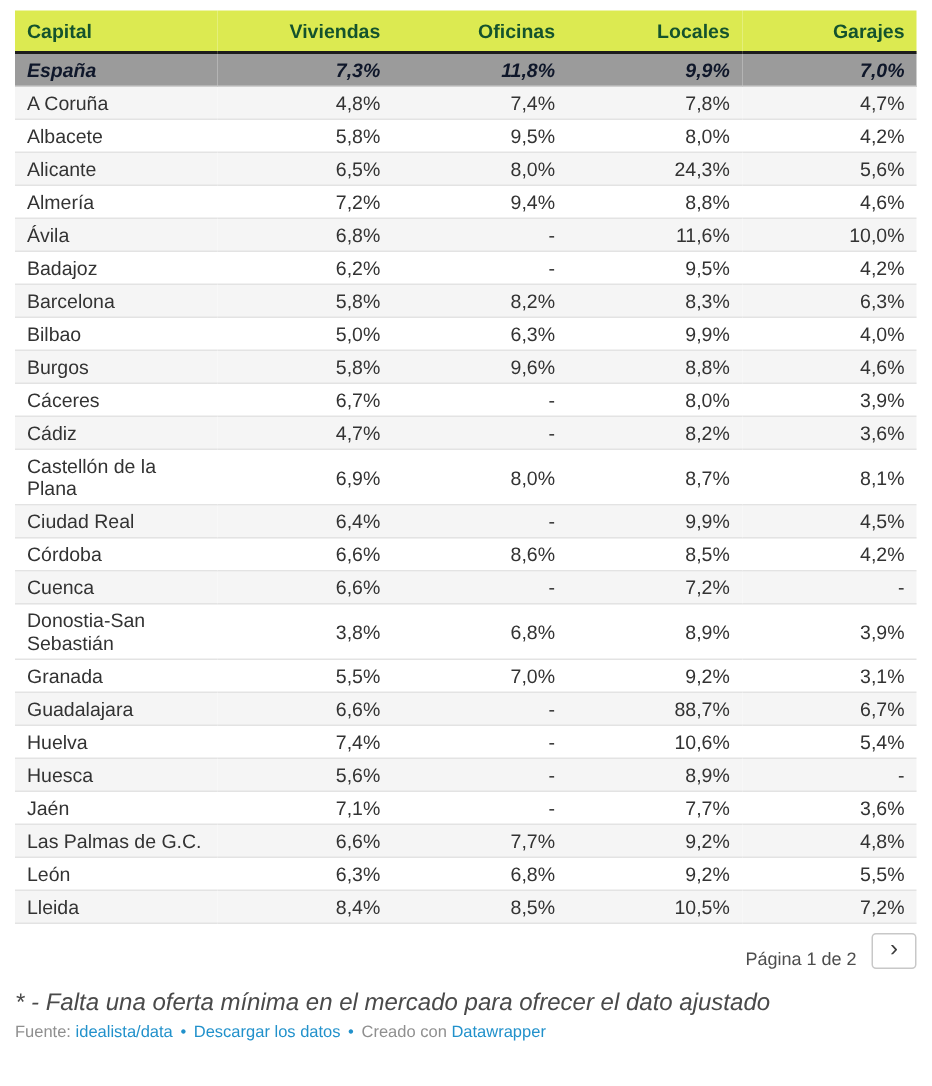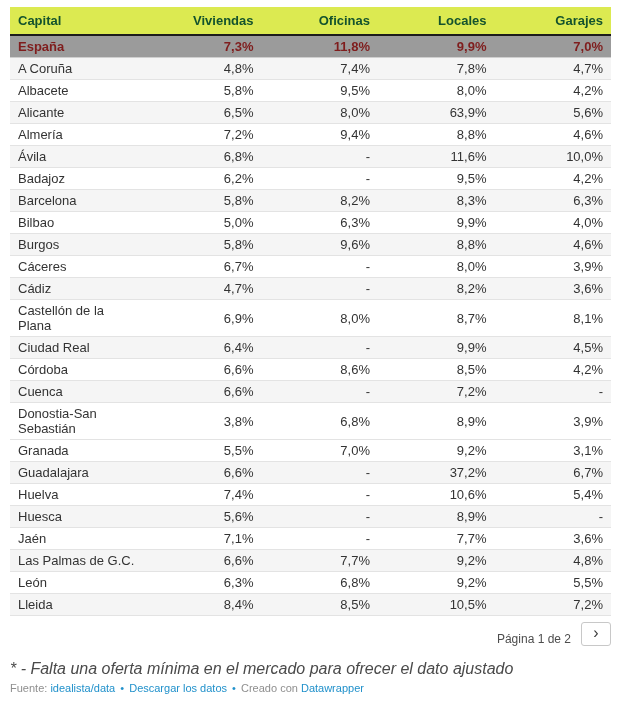--- a/index.html
+++ b/index.html
@@ -29,22 +29,23 @@
     border-bottom:2px solid #1c1c1c;
   }
   thead th.col-capital{text-align:left;width:135px;}
   td{
     padding:3px 8px;text-align:right;
     border-bottom:1px solid #e3e3e3;
     vertical-align:middle;height:21px;
   }
   td.capital{text-align:left;}
   tr.summary td{
-    background:var(--summary-bg);color:#7f1d1d;font-weight:bold;
+    background:var(--summary-bg);color:#0f172a;font-weight:bold;
     border-bottom:1px solid #cfcfcf;
+    font-style:italic;
   }
   tr.stripe td{background:var(--stripe-bg);}
   .pagination{
     width:601px;margin:6px 0 0 0;
     display:flex;justify-content:flex-end;align-items:flex-end;gap:10px;
   }
   .pagination .pg-label{font-size:12px;color:#4d4d4d;}
   .next-btn{
     width:30px;height:24px;background:#ffffff;
     border:1px solid #c8c8c8;border-radius:3px;
@@ -94,21 +95,21 @@
           <td class="capital">Albacete</td>
           <td>5,8%</td>
           <td>9,5%</td>
           <td>8,0%</td>
           <td>4,2%</td>
         </tr>
         <tr class="stripe">
           <td class="capital">Alicante</td>
           <td>6,5%</td>
           <td>8,0%</td>
-          <td>63,9%</td>
+          <td>24,3%</td>
           <td>5,6%</td>
         </tr>
         <tr>
           <td class="capital">Almería</td>
           <td>7,2%</td>
           <td>9,4%</td>
           <td>8,8%</td>
           <td>4,6%</td>
         </tr>
         <tr class="stripe">
@@ -199,21 +200,21 @@
           <td class="capital">Granada</td>
           <td>5,5%</td>
           <td>7,0%</td>
           <td>9,2%</td>
           <td>3,1%</td>
         </tr>
         <tr class="stripe">
           <td class="capital">Guadalajara</td>
           <td>6,6%</td>
           <td>-</td>
-          <td>37,2%</td>
+          <td>88,7%</td>
           <td>6,7%</td>
         </tr>
         <tr>
           <td class="capital">Huelva</td>
           <td>7,4%</td>
           <td>-</td>
           <td>10,6%</td>
           <td>5,4%</td>
         </tr>
         <tr class="stripe">

